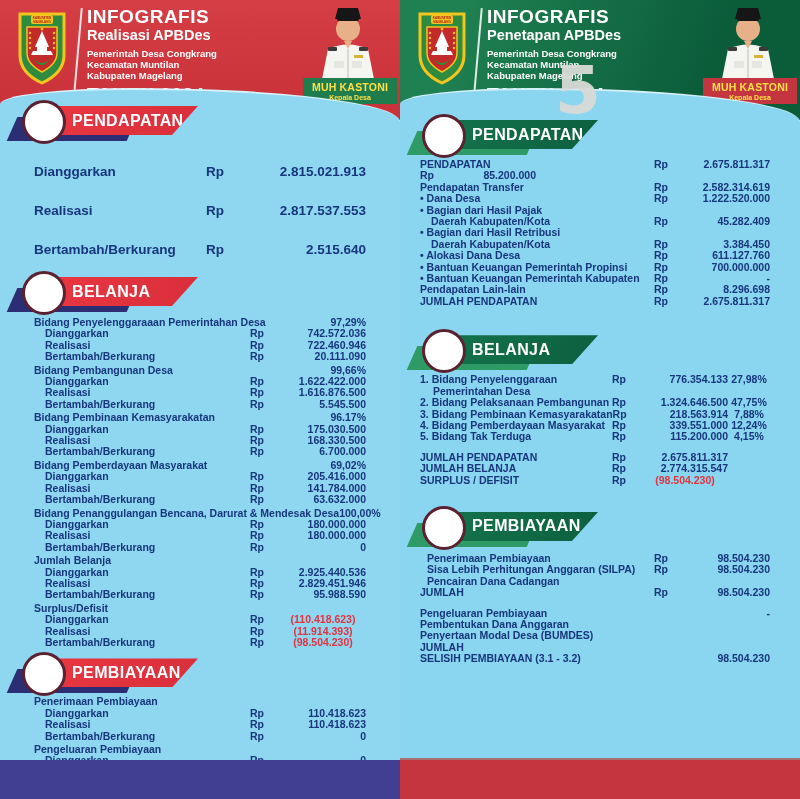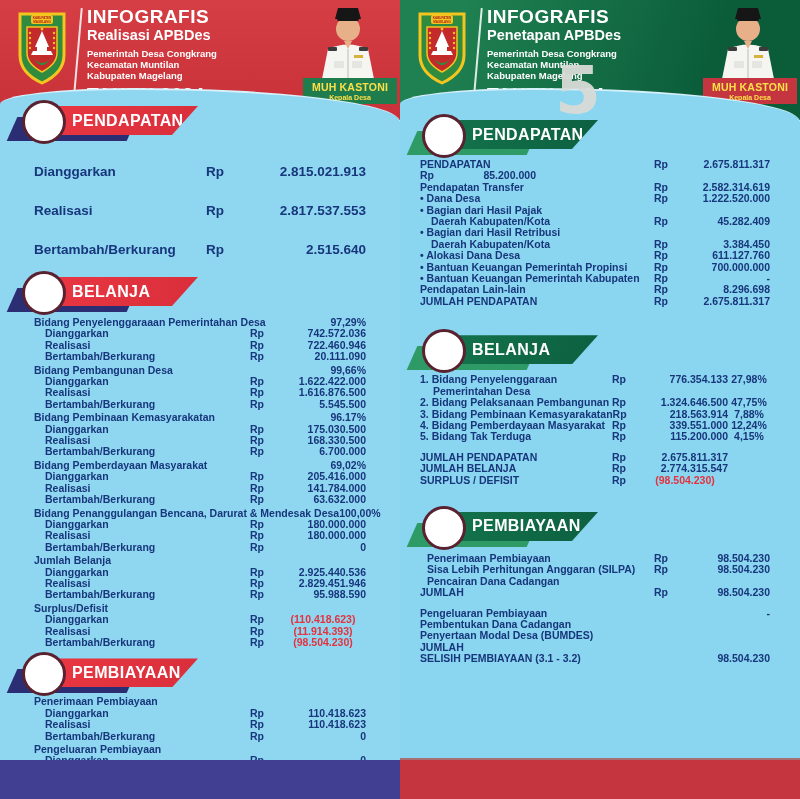--- a/index.html
+++ b/index.html
@@ -609,21 +609,21 @@
             <span class="lbl"></span>
             <span class="cur"></span>
             <span class="val"></span>
           </div>
           <div class="row">
             <span class="lbl">Pengeluaran Pembiayaan</span>
             <span class="cur"></span>
             <span class="val">-</span>
           </div>
           <div class="row">
-            <span class="lbl">Pembentukan Dana Cadangan</span>
+            <span class="lbl">Pembentukan Dana Anggaran</span>
             <span class="cur"></span>
             <span class="val"></span>
           </div>
           <div class="row">
             <span class="lbl">Penyertaan Modal Desa (BUMDES)</span>
             <span class="cur"></span>
             <span class="val"></span>
           </div>
           <div class="row">
             <span class="lbl">JUMLAH</span>

